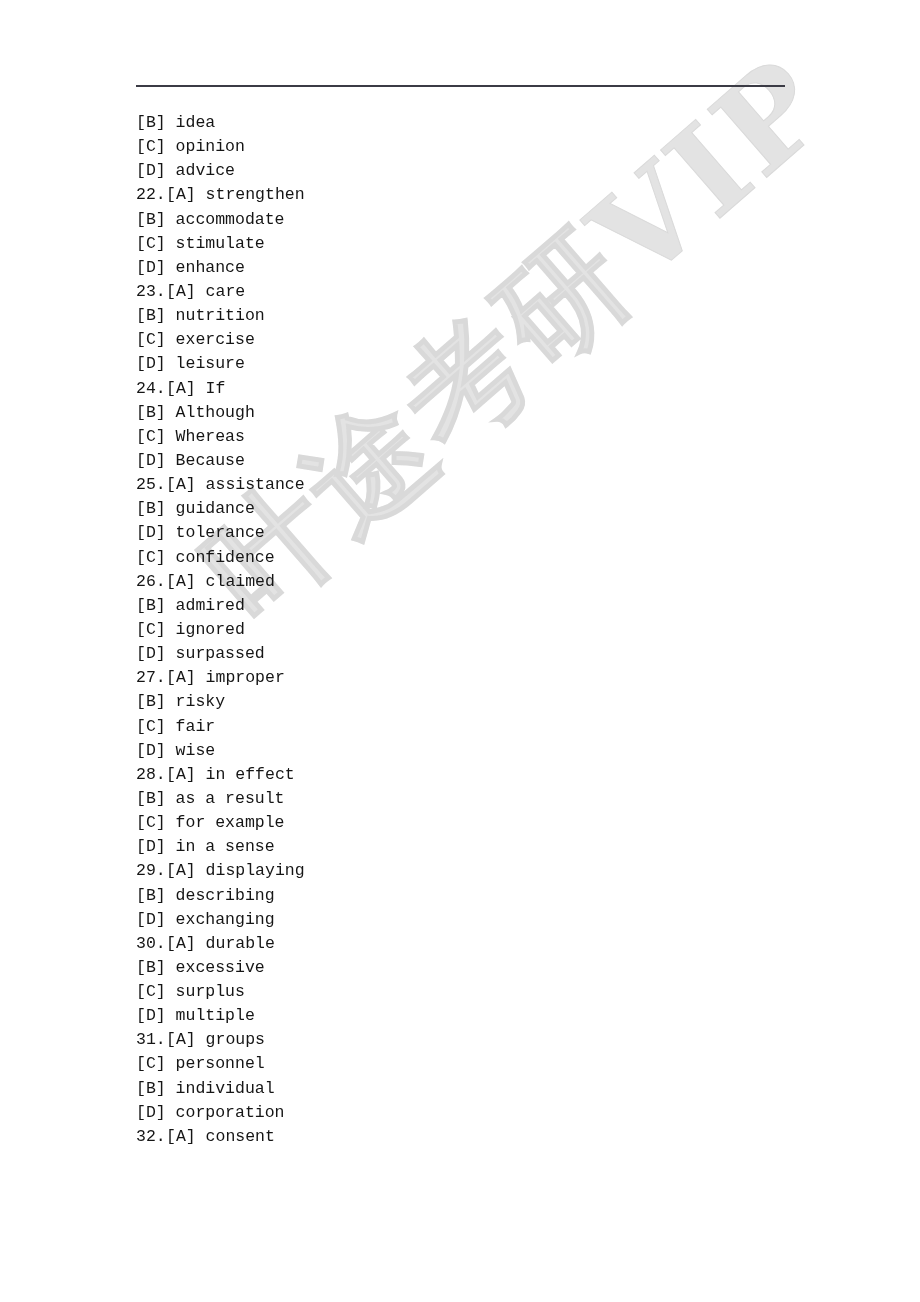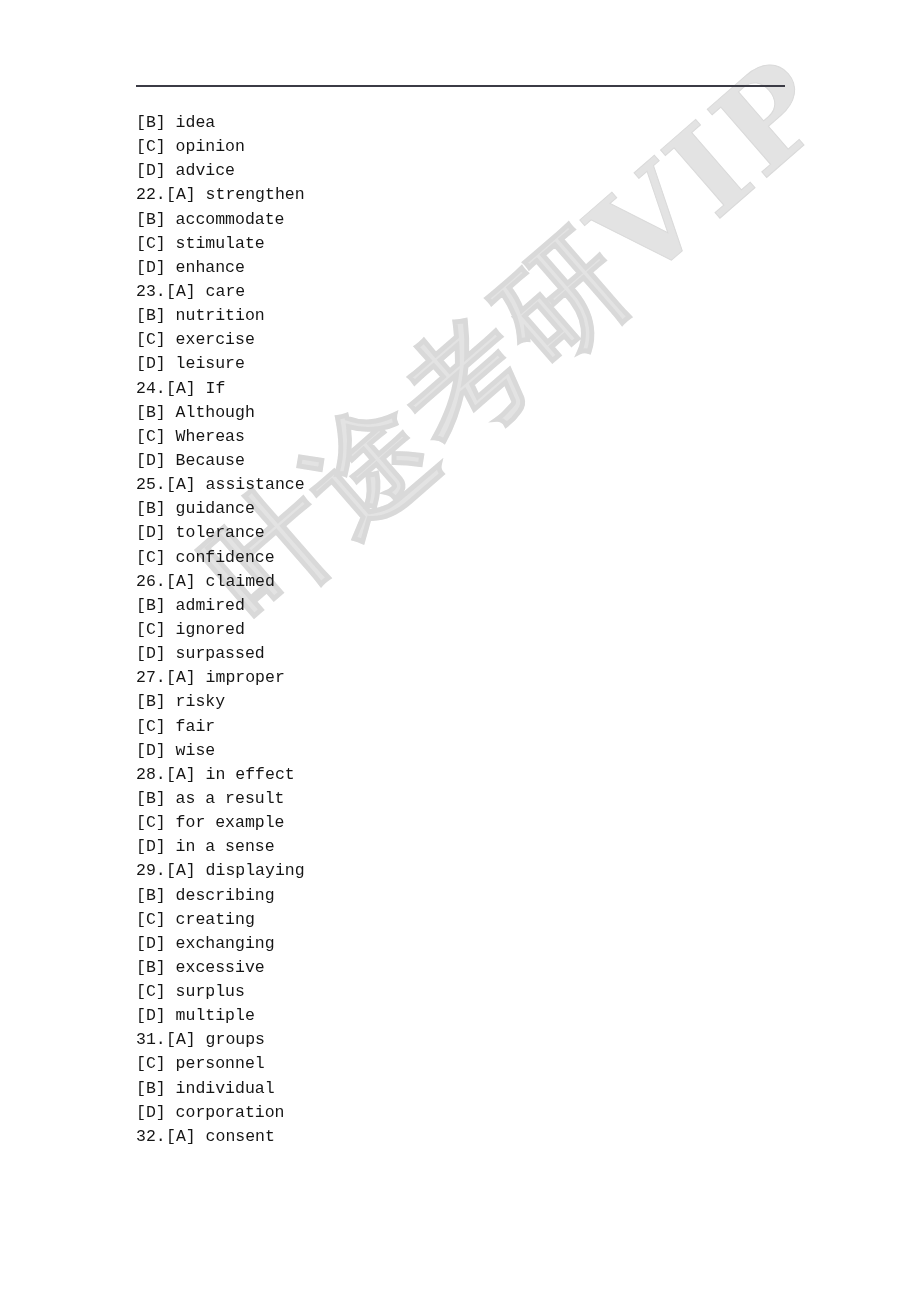--- a/index.html
+++ b/index.html
@@ -116,22 +116,22 @@
       <div class="line numbered"><span class="num">27.</span><span>[A] improper</span></div>
       <div class="line"><span>[B] risky</span></div>
       <div class="line"><span>[C] fair</span></div>
       <div class="line"><span>[D] wise</span></div>
       <div class="line numbered"><span class="num">28.</span><span>[A] in effect</span></div>
       <div class="line"><span>[B] as a result</span></div>
       <div class="line"><span>[C] for example</span></div>
       <div class="line"><span>[D] in a sense</span></div>
       <div class="line numbered"><span class="num">29.</span><span>[A] displaying</span></div>
       <div class="line"><span>[B] describing</span></div>
-      <div class="line"><span>[C] creating</span></div>
       <div class="line"><span>[D] exchanging</span></div>
+      <div class="line numbered"><span class="num">30.</span><span>[A] durable</span></div>
       <div class="line"><span>[B] excessive</span></div>
       <div class="line"><span>[C] surplus</span></div>
       <div class="line"><span>[D] multiple</span></div>
       <div class="line numbered"><span class="num">31.</span><span>[A] groups</span></div>
       <div class="line"><span>[C] personnel</span></div>
       <div class="line"><span>[B] individual</span></div>
       <div class="line"><span>[D] corporation</span></div>
       <div class="line numbered"><span class="num">32.</span><span>[A] consent</span></div>
     </div>
 

